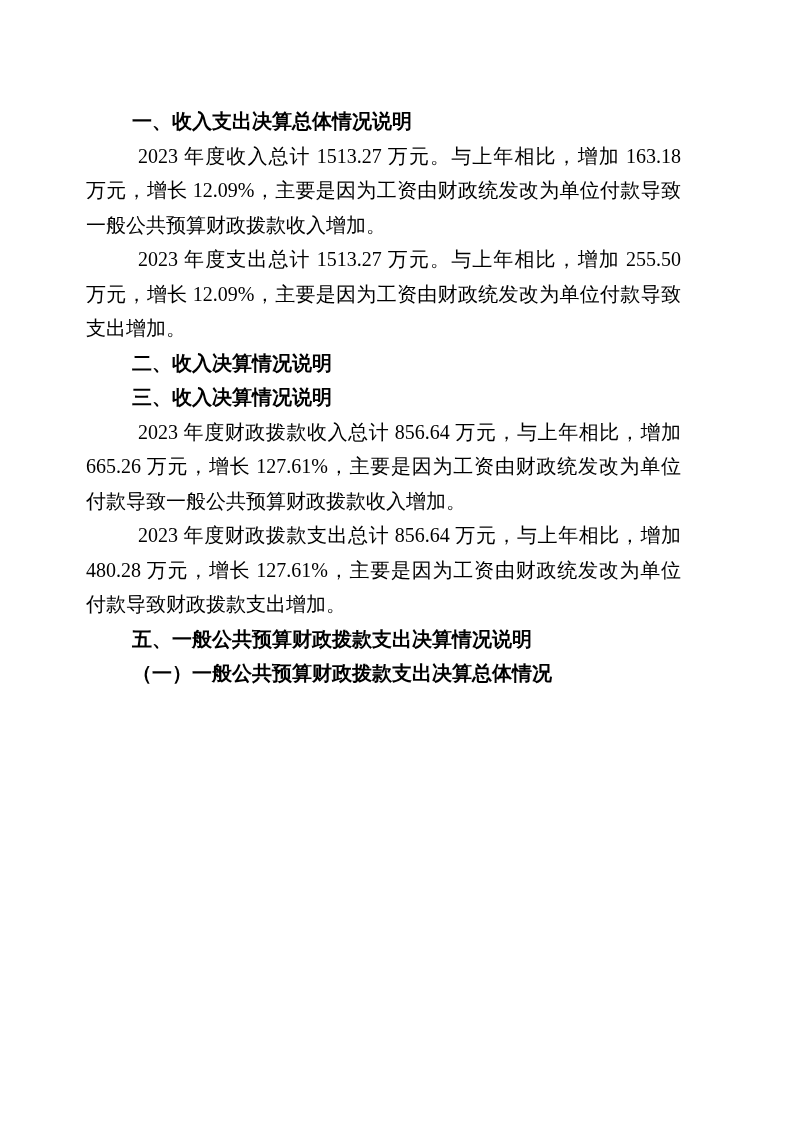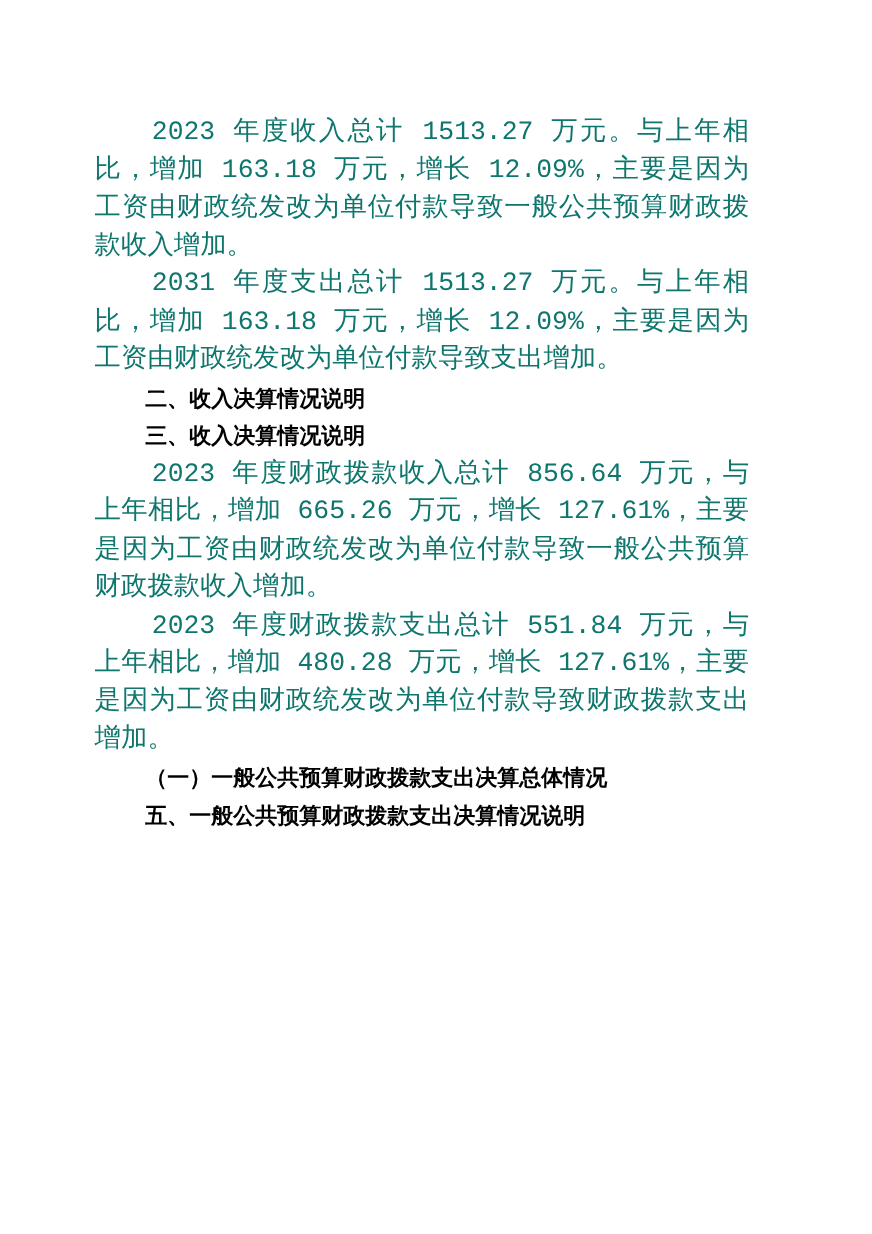--- a/index.html
+++ b/index.html
@@ -25,41 +25,42 @@
     font-family: "Liberation Sans", "DejaVu Sans", sans-serif;
     font-weight: bold;
     font-size: 20px;
     line-height: 34.5px;
     margin: 0;
     text-indent: 46px;
     color: #000000;
     white-space: nowrap;
   }
   .para {
-    font-family: Liberation Mono, monospace;
+    font-family: Liberation Serif, serif;
     font-weight: normal;
-    font-size: 24px;
+    font-size: 20px;
     line-height: 34.5px;
     margin: 0;
     text-indent: 52px;
     text-align: justify;
-    color: #0f766e;
+    color: #000000;
   }
 </style>
 </head>
 <body>
 
 <div class="page">
 
+  <h2 class="hd">一、收入支出决算总体情况说明</h2>
   <p class="para">2023 年度收入总计 1513.27 万元。与上年相比，增加 163.18 万元，增长 12.09%，主要是因为工资由财政统发改为单位付款导致一般公共预算财政拨款收入增加。</p>
-  <p class="para">2031 年度支出总计 1513.27 万元。与上年相比，增加 163.18 万元，增长 12.09%，主要是因为工资由财政统发改为单位付款导致支出增加。</p>
+  <p class="para">2023 年度支出总计 1513.27 万元。与上年相比，增加 255.50 万元，增长 12.09%，主要是因为工资由财政统发改为单位付款导致支出增加。</p>
 
   <h2 class="hd">二、收入决算情况说明</h2>
 
   <h2 class="hd">三、收入决算情况说明</h2>
 
   <p class="para">2023 年度财政拨款收入总计 856.64 万元，与上年相比，增加 665.26 万元，增长 127.61%，主要是因为工资由财政统发改为单位付款导致一般公共预算财政拨款收入增加。</p>
-  <p class="para">2023 年度财政拨款支出总计 551.84 万元，与上年相比，增加 480.28 万元，增长 127.61%，主要是因为工资由财政统发改为单位付款导致财政拨款支出增加。</p>
+  <p class="para">2023 年度财政拨款支出总计 856.64 万元，与上年相比，增加 480.28 万元，增长 127.61%，主要是因为工资由财政统发改为单位付款导致财政拨款支出增加。</p>
 
+  <h2 class="hd">五、一般公共预算财政拨款支出决算情况说明</h2>
   <h2 class="hd">（一）一般公共预算财政拨款支出决算总体情况</h2>
-  <h2 class="hd">五、一般公共预算财政拨款支出决算情况说明</h2>
 
 </div>
 
 </body></html>

